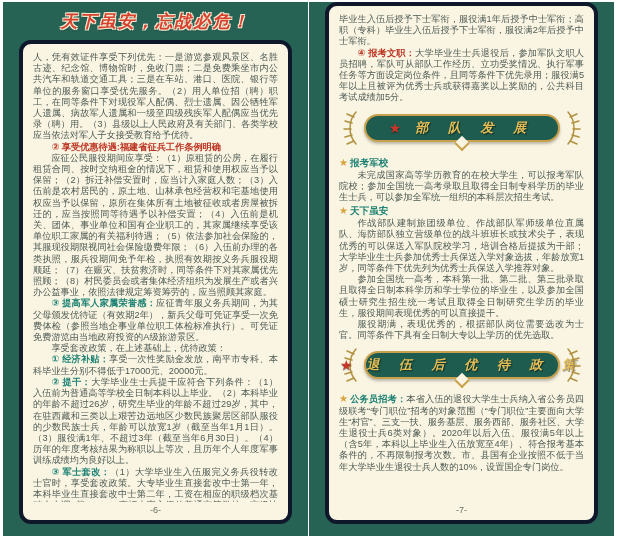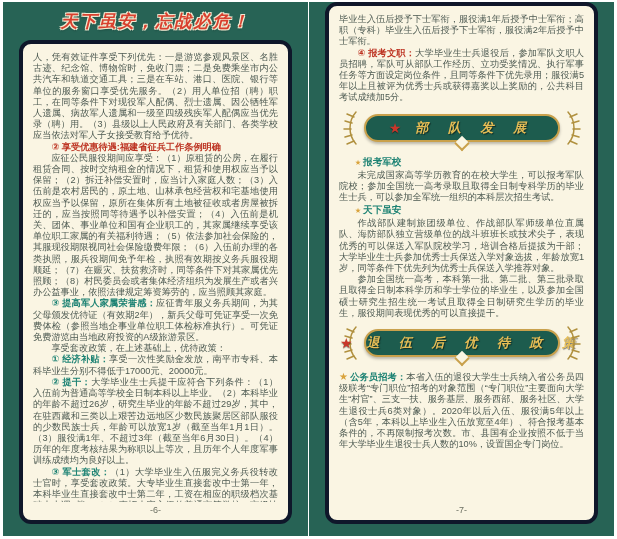--- a/index.html
+++ b/index.html
@@ -28,22 +28,21 @@
   .content p{
     margin:0;font-size:9.2px;line-height:11.2px;color:#4d5a52;
     text-align:justify;letter-spacing:0;
   }
   .content p.indent{text-indent:2em;}
   .lead{font-weight:bold;}
   .lead.red{color:#bd3423;}
   .lead.teal{color:#1e8374;}
   .star-heading{
     font-size:9.6px;line-height:13px;font-weight:bold;color:#1e8374;
-    margin:1px 16px;
-    font-family:Liberation Mono, monospace;
+    margin:1px 0;
   }
   .star-gold{color:#d9a33c;font-size:10px;margin-right:2px;}
   .banner{
     position:relative;display:flex;align-items:center;justify-content:center;
     margin:7px 0 11px 0;height:34px;
   }
   .banner-pill{
     position:relative;display:flex;align-items:center;justify-content:center;
     background:#1d5c4e;border:2px solid #c9a14c;border-radius:17px;
     height:28px;min-width:196px;padding:0 14px;box-sizing:border-box;
@@ -124,20 +123,21 @@
                 </g>
               </svg>
             </span>
             <div class="banner-notch"></div>
           </div>
           <div class="star-heading"><span class="star-gold">★</span><span>报考军校</span></div>
           <p class="indent"><span>未完成国家高等学历教育的在校大学生，可以报考军队院校；参加全国统一高考录取且取得全日制专科学历的毕业生士兵，可以参加全军统一组织的本科层次招生考试。</span></p>
           <div class="star-heading"><span class="star-gold">★</span><span>天下虽安</span></div>
           <p class="indent"><span>作战部队建制旅团级单位、作战部队军师级单位直属队、海防部队独立营级单位的战斗班班长或技术尖子，表现优秀的可以保送入军队院校学习，培训合格后提拔为干部；大学毕业生士兵参加优秀士兵保送入学对象选拔，年龄放宽1岁，同等条件下优先列为优秀士兵保送入学推荐对象。</span></p>
           <p class="indent"><span>参加全国统一高考，本科第一批、第二批、第三批录取且取得全日制本科学历和学士学位的毕业生，以及参加全国硕士研究生招生统一考试且取得全日制研究生学历的毕业生，服役期间表现优秀的可以直接提干。</span></p>
+          <p class="indent"><span>服役期满，表现优秀的，根据部队岗位需要选改为士官。同等条件下具有全日制大专以上学历的优先选取。</span></p>
           <div class="banner">
             <span class="laurel left">
               <svg width="18" height="36" viewBox="0 0 18 36">
                 <g stroke="#b0903e" stroke-width="1.5" fill="none" stroke-linecap="round">
                   <path d="M14 2 C6 11 6 25 14 34"></path>
                   <path d="M12 7 L5 4"></path>
                   <path d="M10 13 L3 11"></path>
                   <path d="M9 19 L2 19"></path>
                   <path d="M10 25 L3 27"></path>
                   <path d="M12 31 L5 34"></path>

